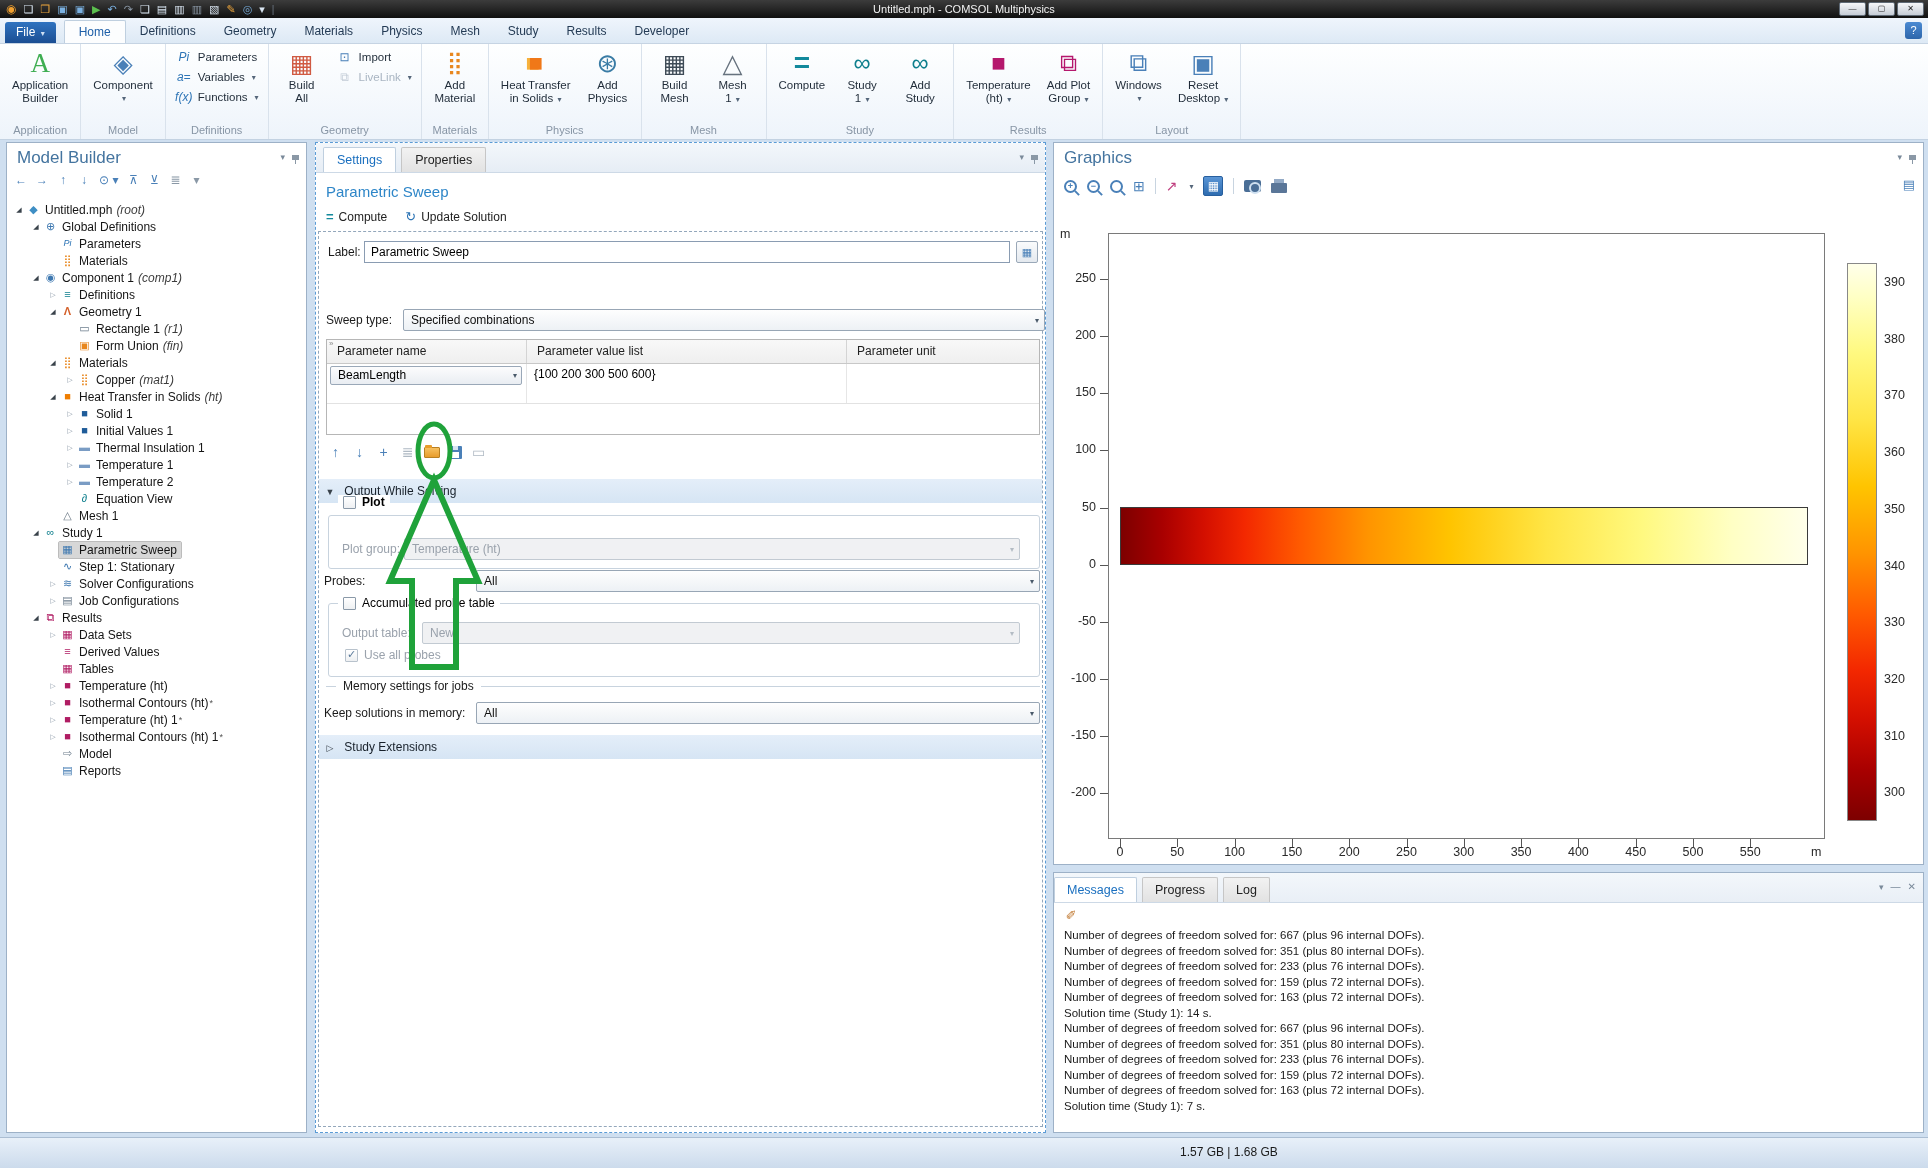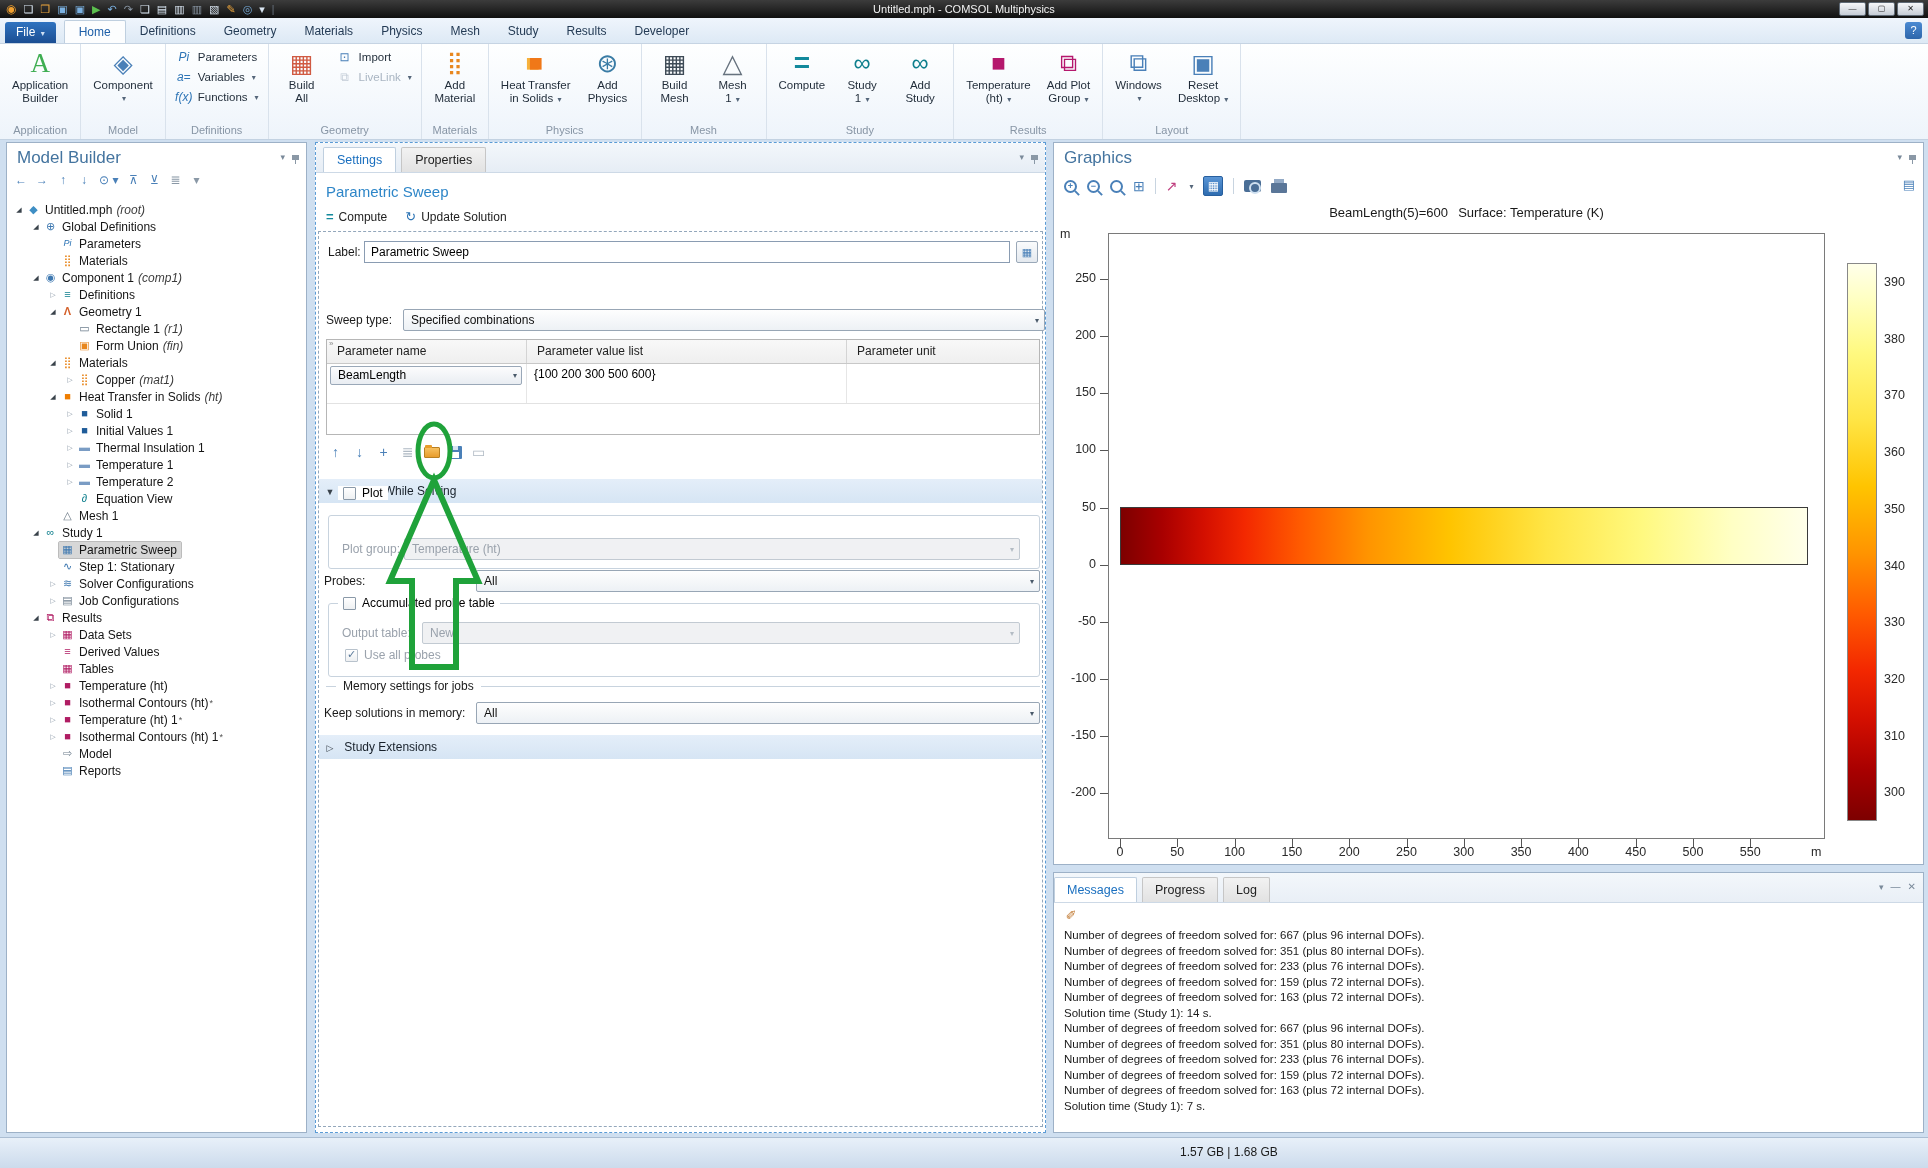--- a/index.html
+++ b/index.html
@@ -726,21 +726,21 @@
         <span class="icon-floppy"></span>
         <span class="rt gray">▭</span>
       </div>
 
     <div class="band" style="top:336px;">
       <span class="tri">▼</span>
       <span>Output While Solving</span>
     </div>
 
     <div class="gframe" style="left:12px;top:372px;width:712px;height:54px;"></div>
-    <div class="legend" style="left:22px;top:343px;">
+    <div class="legend" style="left:22px;top:352px;font-weight:bold;">
       <span class="cb"></span>
       <span>Plot</span>
     </div>
     <div class="flabel dis" style="left:26px;top:399px;">Plot group:</div>
     <div class="combo dis" style="left:88px;top:395px;width:616px;">Temperature (ht)</div>
 
     <div class="flabel" style="left:8px;top:431px;">Probes:</div>
     <div class="combo" style="left:160px;top:427px;width:564px;">All</div>
 
     <div class="gframe" style="left:12px;top:460px;width:712px;height:74px;"></div>
@@ -788,21 +788,20 @@
       <span class="gsep"></span>
       <span class="gx-ic" style="color:#c04080;">↗</span>
       <span class="dd">▾</span>
       <span class="gridbtn">▦</span>
       <span class="gsep"></span>
       <span class="cam"></span>
       <span class="prn"></span>
     </div>
     <span class="snap-ic">▤</span>
     <div class="plotwrap" id="plotwrap">
-        <div class="ptitle" style="left: 54px; top: 4px; width: 717px;">BeamLength(5)=600  Surface: Temperature (K)</div>
         <div class="unit" style="left: 6px; top: 26px;">m</div>
         <div class="pframe" style="left: 54px; top: 32px; width: 717px; height: 606px;"></div>
         <div class="beam" style="left: 66px; top: 306px; width: 687.6px; height: 58px;"></div>
         <div class="ytick-lab" style="left: 2px; top: 70px;">250</div>
         <div class="tickmark" style="left: 46px; top: 78px; width: 8px; height: 1px;"></div>
         <div class="ytick-lab" style="left: 2px; top: 127.14px;">200</div>
         <div class="tickmark" style="left: 46px; top: 135.14px; width: 8px; height: 1px;"></div>
         <div class="ytick-lab" style="left: 2px; top: 184.28px;">150</div>
         <div class="tickmark" style="left: 46px; top: 192.28px; width: 8px; height: 1px;"></div>
         <div class="ytick-lab" style="left: 2px; top: 241.42px;">100</div>

